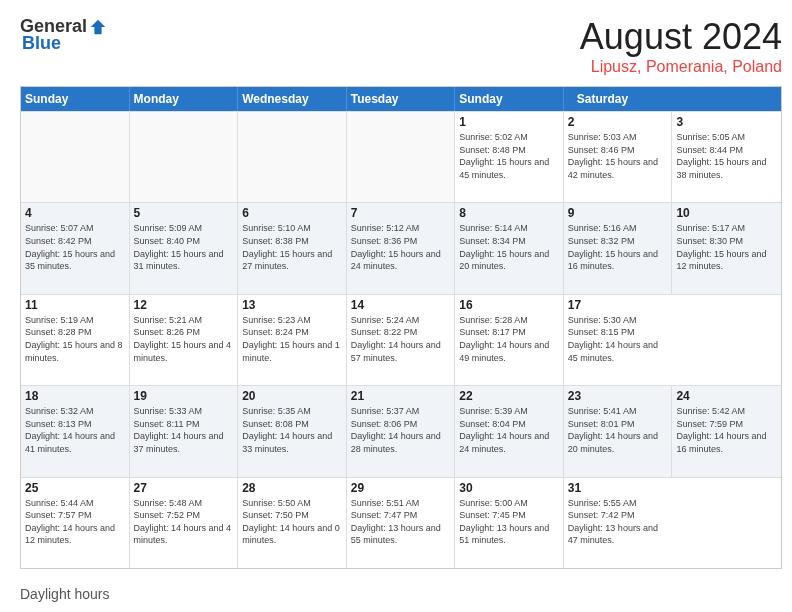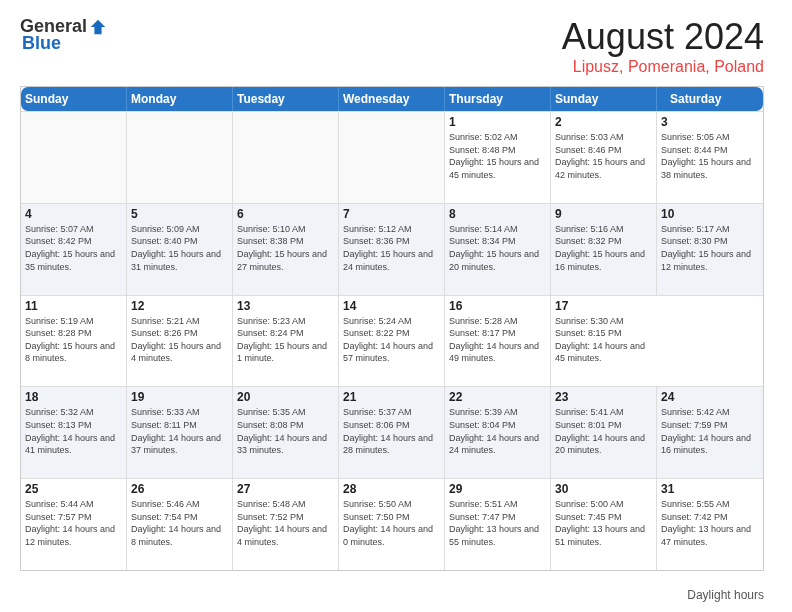--- a/index.html
+++ b/index.html
@@ -6,21 +6,21 @@
     body {
       font-family: Arial, sans-serif;
       background: #fff;
       width: 792px;
       height: 612px;
       overflow: hidden;
     }
     .page {
       width: 792px;
       height: 612px;
-      padding: 16px 28px 10px 20px;
+      padding: 16px 10px 10px 20px;
       display: flex;
       flex-direction: column;
     }
     .header {
       display: flex;
       justify-content: space-between;
       align-items: flex-start;
       margin-bottom: 10px;
     }
     .logo {
@@ -62,21 +62,20 @@
     .calendar {
       flex: 1;
       display: flex;
       flex-direction: column;
       border: 1px solid #ccc;
     }
     .cal-header {
       display: grid;
       grid-template-columns: repeat(7, 1fr);
       background: #2876c8;
-      border-radius: 7px;
     }
     .cal-header-cell {
       color: #fff;
       font-weight: bold;
       font-size: 12px;
       padding: 5px 4px;
       text-align: left;
       border-right: 1px solid #4a90d9;
     }
     .cal-header-cell:last-child { border-right: none; margin-left: 9px; }
@@ -108,24 +107,24 @@
       font-weight: bold;
       color: #222;
       margin-bottom: 2px;
     }
     .day-info {
       font-size: 9px;
       color: #444;
       line-height: 1.4;
     }
     .footer-note {
-      font-size: 12px;
+      font-size: 14px;
       color: #555;
       margin-top: 17px;
-      text-align: right;
+      text-align: left;
     }
   </style>
 </head>
 <body>
 
 <div class="page">
   <div class="header">
     <div class="logo">
       <div class="logo-text">
         <span class="logo-general">General</span>
@@ -138,23 +137,22 @@
     <div class="title-block">
       <div class="main-title">August 2024</div>
       <div class="subtitle">Lipusz, Pomerania, Poland</div>
     </div>
   </div>
 
   <div class="calendar">
     <div class="cal-header">
     <div class="cal-header-cell">Sunday</div>
         <div class="cal-header-cell">Monday</div>
+        <div class="cal-header-cell">Wednesday</div>
         <div class="cal-header-cell">Tuesday</div>
-        <div class="cal-header-cell">Wednesday</div>
-        <div class="cal-header-cell">Thursday</div>
         <div class="cal-header-cell">Sunday</div>
         <div class="cal-header-cell">Saturday</div>
       </div>
     <div class="cal-body">
     <div class="cal-row">
           <div class="cal-cell empty"></div>
           <div class="cal-cell empty"></div>
           <div class="cal-cell empty"></div>
           <div class="cal-cell empty"></div>
           <div class="cal-cell">
@@ -327,27 +325,20 @@
         </div>
         <div class="cal-row">
           <div class="cal-cell">
             <div class="day-number">25</div>
             <div class="day-info">Sunrise: 5:44 AM
 Sunset: 7:57 PM
 Daylight: 14 hours
 and 12 minutes.</div>
           </div>
           <div class="cal-cell">
-            <div class="day-number">26</div>
-            <div class="day-info">Sunrise: 5:46 AM
-Sunset: 7:54 PM
-Daylight: 14 hours
-and 8 minutes.</div>
-          </div>
-          <div class="cal-cell">
             <div class="day-number">27</div>
             <div class="day-info">Sunrise: 5:48 AM
 Sunset: 7:52 PM
 Daylight: 14 hours
 and 4 minutes.</div>
           </div>
           <div class="cal-cell">
             <div class="day-number">28</div>
             <div class="day-info">Sunrise: 5:50 AM
 Sunset: 7:50 PM

